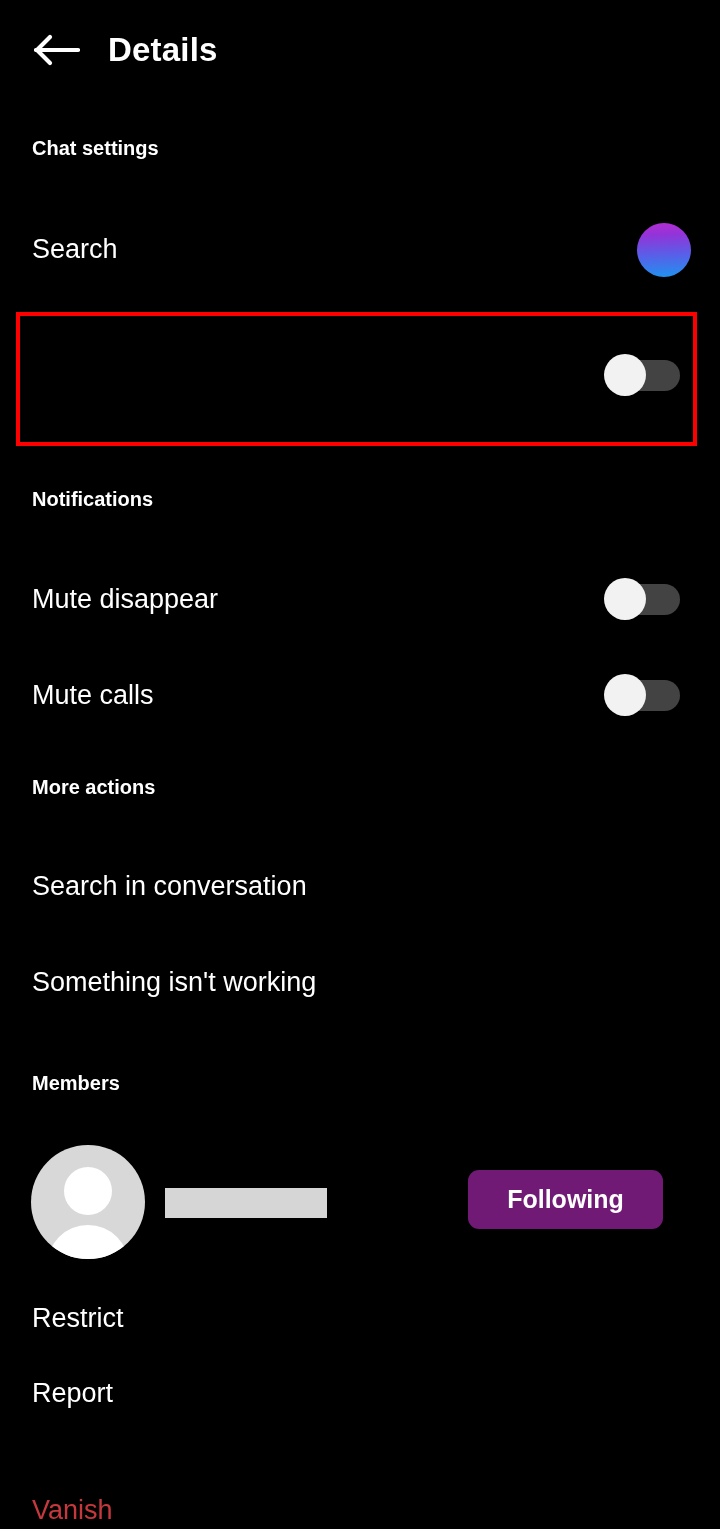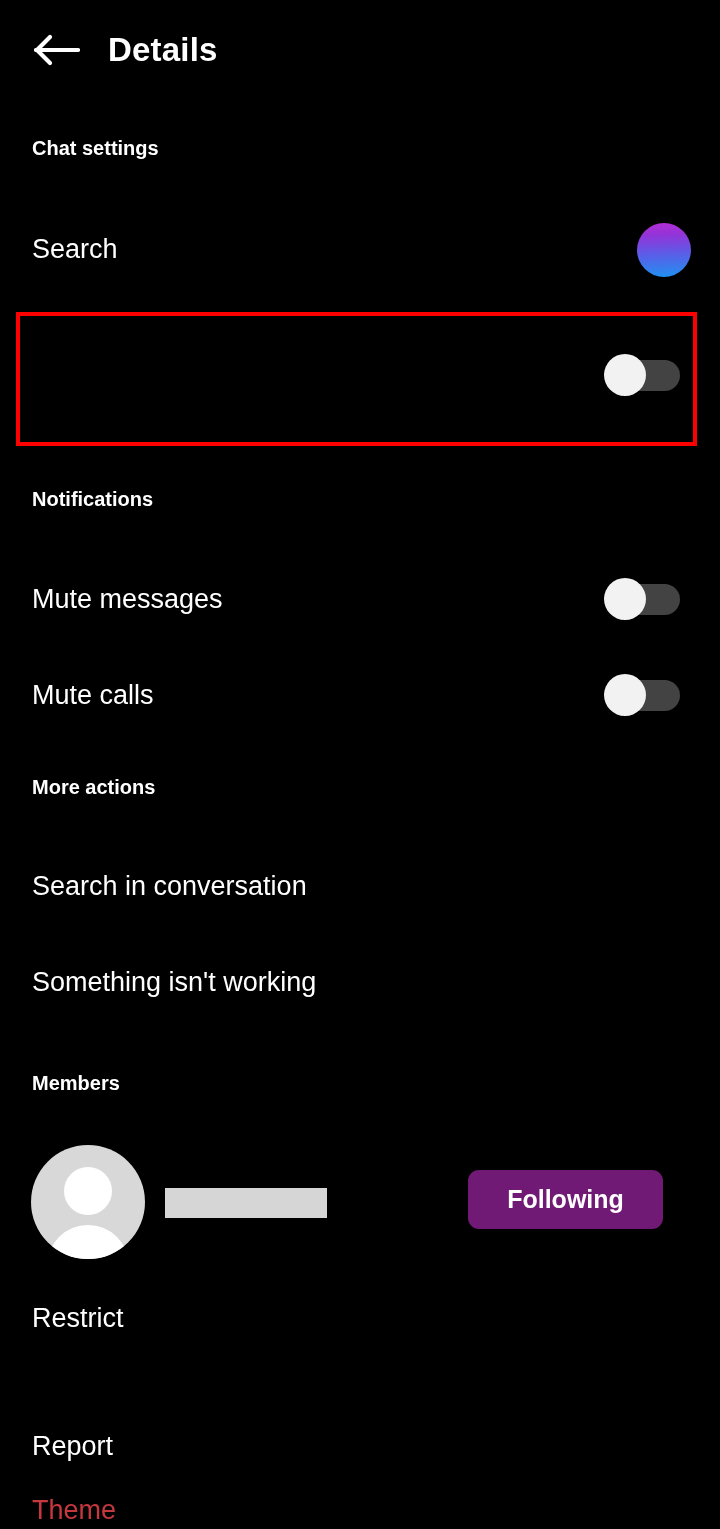--- a/index.html
+++ b/index.html
@@ -191,21 +191,21 @@
 <div class="toggle" style="left:604px; top:354px;">
   <div class="track"></div>
   <div class="knob"></div>
 </div>
 
 <div class="highlight-box"></div>
 
 <div class="section-title" style="top:488px;">Notifications</div>
 
 <div class="row" style="top:572px; height:56px;">
-  <span class="row-label" style="top:12px;">Mute messages</span>
+  <span class="row-label" style="top:12px;">Mute disappear</span>
 </div>
 <div class="toggle" style="left:604px; top:578px;">
   <div class="track"></div>
   <div class="knob"></div>
 </div>
 
 <div class="row" style="top:668px; height:56px;">
   <span class="row-label" style="top:12px;">Mute calls</span>
 </div>
 <div class="toggle" style="left:604px; top:674px;">
@@ -229,19 +229,19 @@
   <div class="head"></div>
   <div class="body"></div>
 </div>
 <div class="name-redaction"></div>
 <button class="following-btn">Following</button>
 
 <div class="row" style="top:1291px; height:56px;">
   <span class="row-label" style="top:12px;">Restrict</span>
 </div>
 
-<div class="row" style="top:1419px; height:56px;">
+<div class="row" style="top:1366px; height:56px;">
   <span class="row-label" style="top:12px;">Report</span>
 </div>
 
 <div class="row" style="top:1483px; height:56px;">
-  <span class="row-label danger" style="top:12px;">Theme</span>
+  <span class="row-label danger" style="top:12px;">Vanish</span>
 </div>
 
 </body></html>

